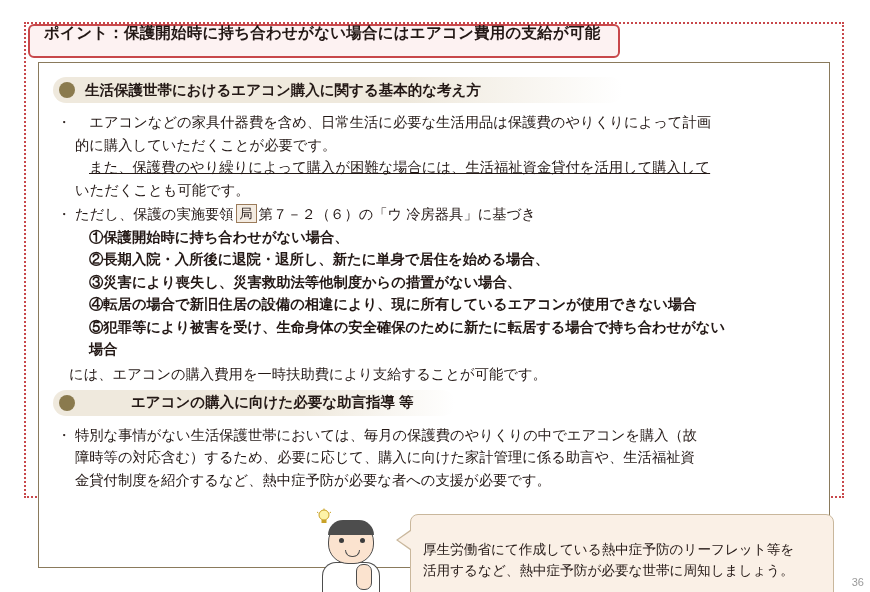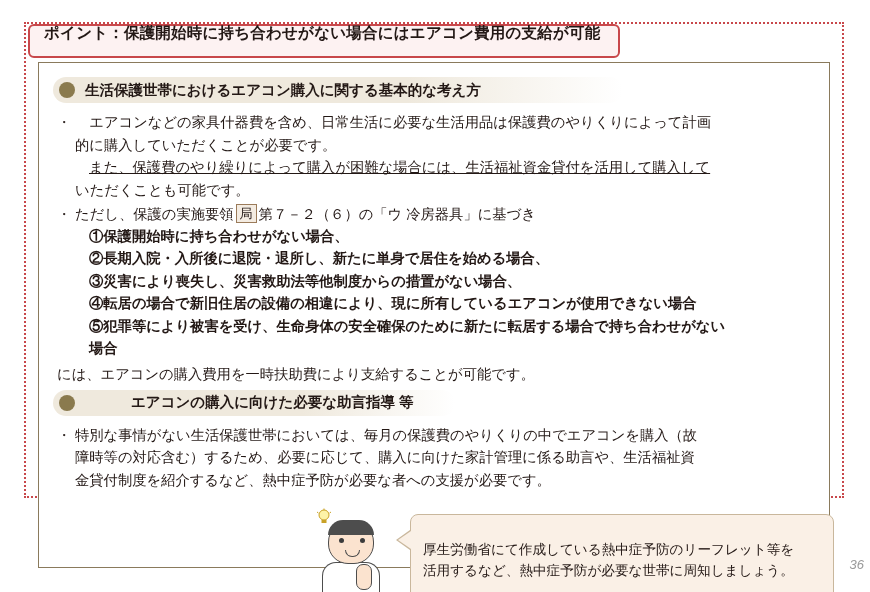--- a/index.html
+++ b/index.html
@@ -109,34 +109,33 @@
     font-size: 14.3px;
     line-height: 22.5px;
   }
   .line { white-space: nowrap; }
   .indent { padding-left: 14px; text-decoration: underline; }
 
   .numlist {
     margin: 0;
     padding: 0;
     list-style: none;
-    font-family: Liberation Mono, monospace;
   }
   .numlist li {
     font-size: 14.3px;
     line-height: 22.5px;
     font-weight: bold;
     padding-left: 14px;
     white-space: nowrap;
   }
 
   .tail-line {
     font-size: 14.3px;
     line-height: 23px;
-    margin: 2px 0 4px 4px;
+    margin: 2px 0 4px 16px;
   }
 
   
   .boxed {
     display: inline-block;
     border: 1px solid #9b7b5a;
     background: #f4ece2;
     padding: 0 3px;
     margin: 0 2px;
     font-size: 13px;
@@ -261,24 +260,23 @@
     height: 0;
     border-top: 10px solid transparent;
     border-bottom: 10px solid transparent;
     border-right: 14px solid #c9b79c;
     z-index: 1;
   }
 
   .page-num {
     position: absolute;
     right: 6px;
-    bottom: 20px;
-    font-size: 13px;
+    bottom: 4px;
+    font-size: 11px;
     color: #9a9a9a;
-    font-style: italic;
   }
 </style>
 </head>
 <body>
 
 <div class="outer-frame"></div>
 
 <div class="point-banner">
   <span class="txt">ポイント：保護開始時に持ち合わせがない場合にはエアコン費用の支給が可能</span>
 </div>

